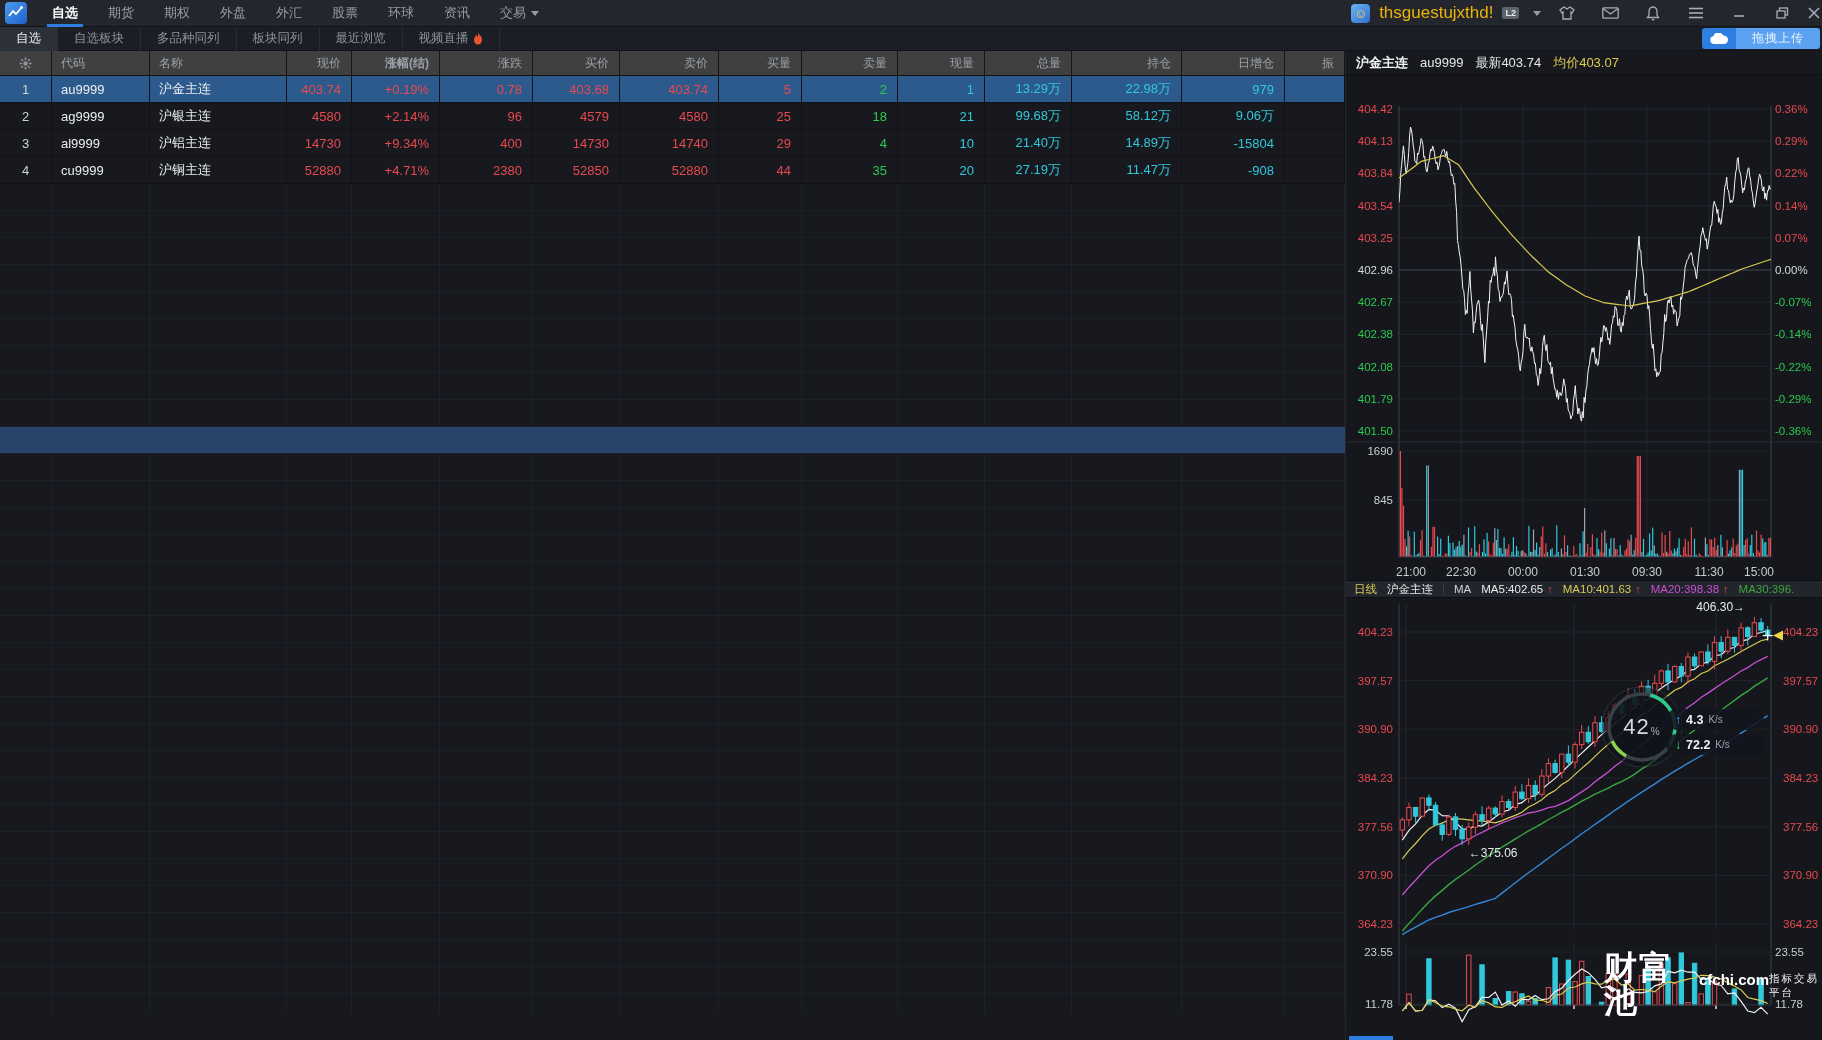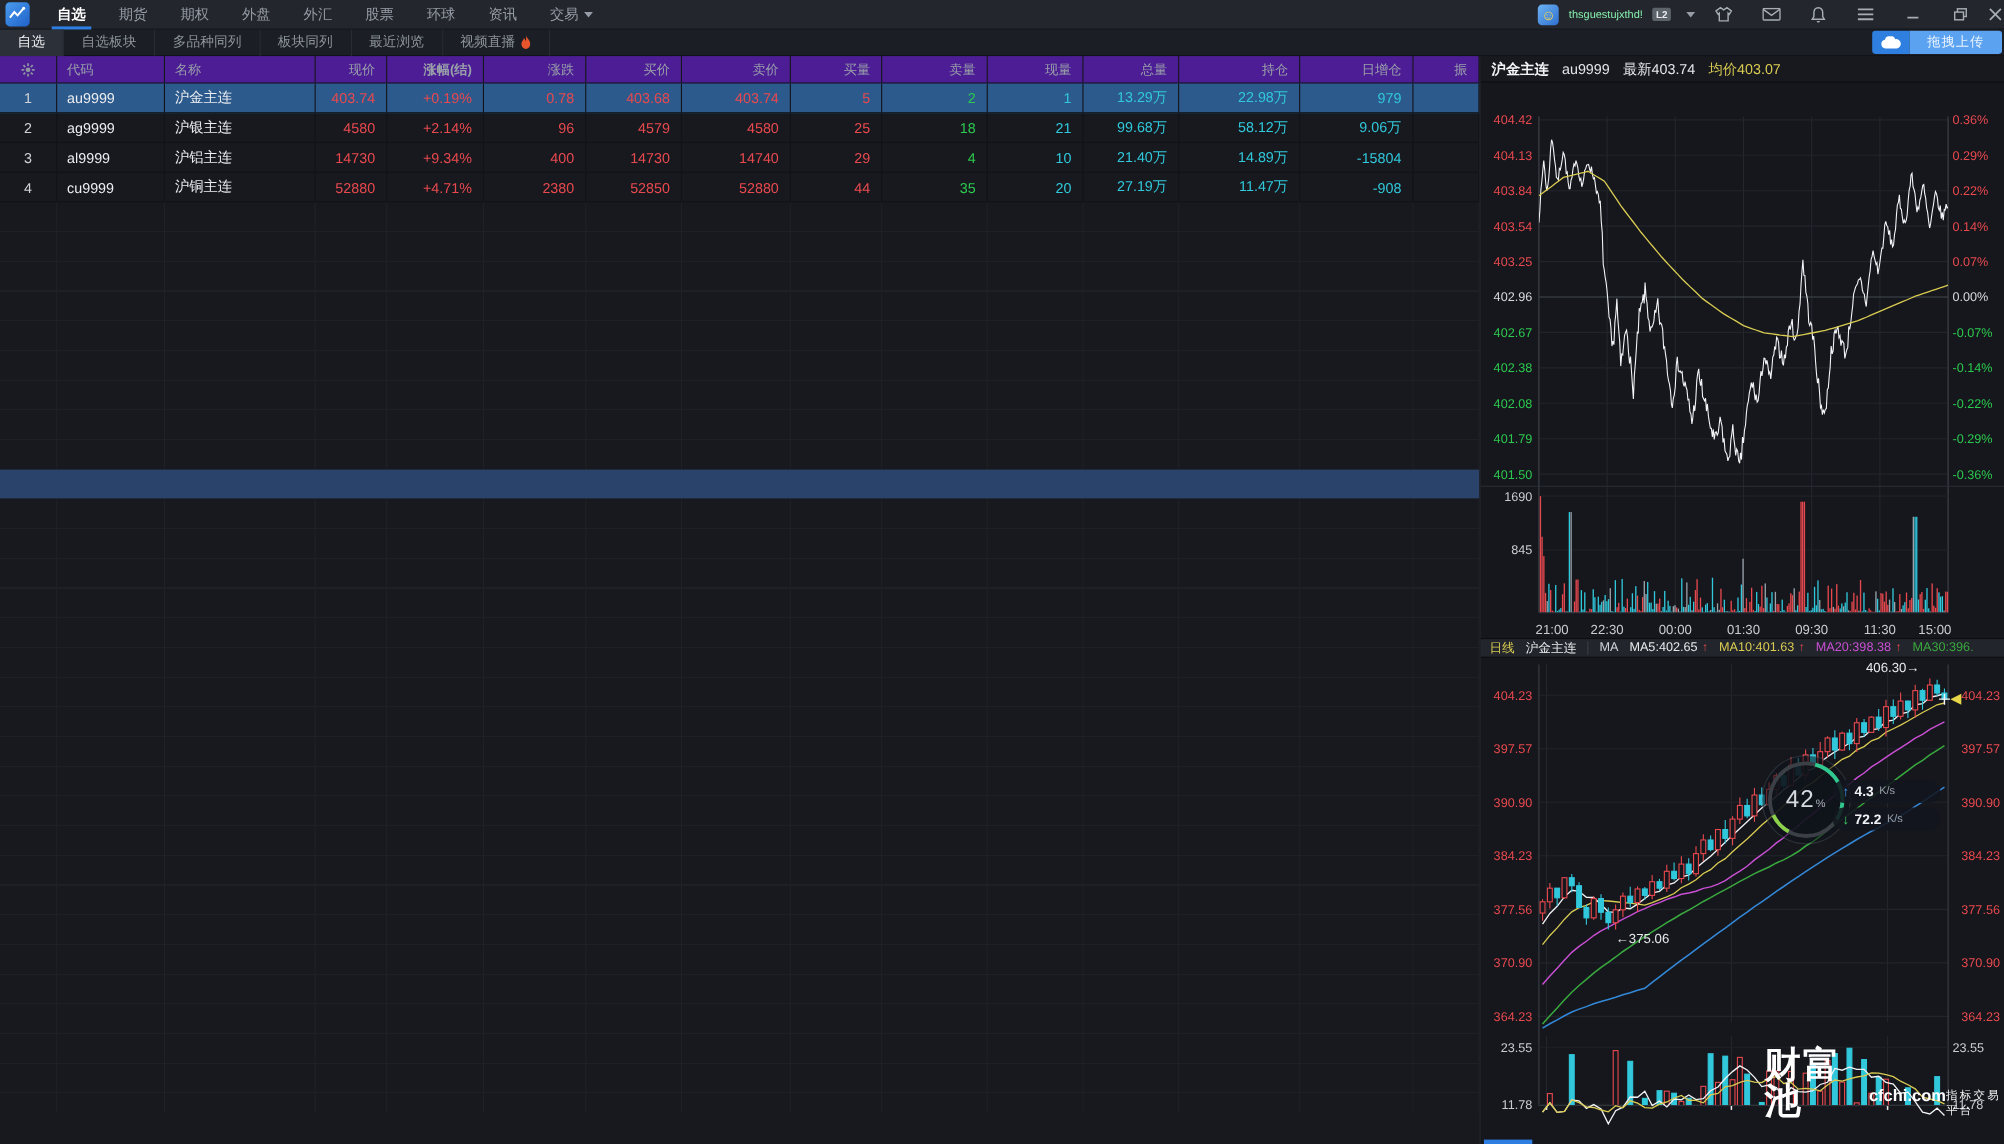--- a/index.html
+++ b/index.html
@@ -13,21 +13,21 @@
   .logo{width:22px;height:22px;margin:0 10px 0 5px;border-radius:4px;background:linear-gradient(135deg,#4a9bef,#1f62c9);
     display:flex;align-items:center;justify-content:center;flex:0 0 auto;}
   .menus{display:flex;align-items:stretch;height:27px;}
   .mi{color:#969da6;font-size:13px;padding:0 15px;display:flex;align-items:center;position:relative;cursor:default;}
   .mi.active{color:#fff;font-weight:bold;}
   .mi.active::after{content:"";position:absolute;left:10px;right:10px;bottom:0;height:3px;background:#2e7de0;}
   .dcaret{width:0;height:0;border-left:4px solid transparent;border-right:4px solid transparent;border-top:5px solid #969da6;margin-left:5px;}
   .topbar-right{margin-left:auto;display:flex;align-items:center;gap:9px;height:27px;padding-right:0;}
   .avatar{width:19px;height:19px;border-radius:4px;background:linear-gradient(135deg,#6db3f2,#2f6fd0);
     color:#ffd84a;font-size:13px;display:flex;align-items:center;justify-content:center;}
-  .username{color:#86efac;font-size:10px;}
+  .username{color:#eab308;font-size:17px;}
   .lvbadge{background:#5c636b;color:#e8eaee;font-size:9px;font-weight:bold;border-radius:2px;padding:1px 3px;}
   .tb-icon{width:34px;height:27px;display:flex;align-items:center;justify-content:center;color:#a7adb5;}
   .tb-icon svg{display:block;}
   .tb-icon.cut{width:14px;overflow:hidden;justify-content:flex-start;}
 
   
   .tabrow{position:absolute;left:0;top:27px;width:1822px;height:24px;background:#1b1e24;display:flex;align-items:center;border-bottom:1px solid #111318;}
   .tab{color:#8d949d;font-size:12.5px;padding:0 16px;height:24px;display:flex;align-items:center;border-right:1px solid #272b32;cursor:default;}
   .tab.active{background:#2b3039;color:#f0f2f4;}
   .flame{margin-left:4px;}
@@ -35,21 +35,21 @@
   .cloudbox{width:34px;height:21px;background:#2f7fe0;border-radius:3px 0 0 3px;display:flex;align-items:center;justify-content:center;}
   .uploadbtn{width:84px;height:21px;background:#5ba3f0;border-radius:0 3px 3px 0;color:#eaf3ff;font-size:12px;
     display:flex;align-items:center;justify-content:center;letter-spacing:1px;}
 
   
   .left{position:absolute;left:0;top:51px;width:1345px;bottom:0;background:#17191e;}
   .subtabs{height:29px;display:flex;align-items:center;gap:8px;padding-left:8px;background:#15171c;}
   .stab{height:20px;padding:0 10px;font-size:12px;display:flex;align-items:center;border:1px solid #464b53;color:#9aa1aa;border-radius:2px;background:#1b1e24;}
   .stab.active{border-color:#2f6fb8;color:#5fa8ea;background:#1c2736;}
 
-  .thead{position:relative;height:25px;background:#4c1d95;display:flex;border-bottom:1px solid #0e1014;}
+  .thead{position:relative;height:25px;background:#404040;display:flex;border-bottom:1px solid #0e1014;}
   .th{font-size:12px;color:#9aa1aa;display:flex;align-items:center;justify-content:flex-end;padding-right:10px;border-right:1px solid #14161b;overflow:hidden;white-space:nowrap;}
   .th.l{justify-content:flex-start;padding-left:9px;}
   .th.c{justify-content:center;padding:0;}
   .tbody{position:relative;}
   .trow{display:flex;height:27px;border-bottom:1px solid #101216;}
   .trow.sel{background:#2d5a8c;}
   .td{font-size:13px;display:flex;align-items:center;justify-content:flex-end;padding-right:10px;border-right:1px solid #111318;overflow:hidden;white-space:nowrap;}
   .td.l{justify-content:flex-start;padding-left:9px;}
   .td.c{justify-content:center;padding:0;}
   .c-num{color:#cfd3d8;}
@@ -89,21 +89,21 @@
   .net-ring .pct{position:absolute;inset:0;display:flex;align-items:center;justify-content:center;color:#d4dae0;font-size:22px;font-weight:300;letter-spacing:1px;}
   .net-ring .pct small{font-size:10px;margin-top:8px;margin-left:1px;color:#aab1b9;}
   .speeds{position:absolute;left:320px;top:634px;display:flex;flex-direction:column;gap:4px;}
   .spill{height:21px;min-width:98px;background:rgba(18,22,30,0.88);border-radius:11px;display:flex;align-items:center;gap:5px;padding:0 10px 0 9px;}
   .spill .arr-up{color:#4aa3ff;font-size:12px;}
   .spill .arr-dn{color:#3ddc6a;font-size:12px;}
   .spill b{color:#f0f2f5;font-size:12.5px;font-weight:bold;}
   .spill i{color:#9aa1aa;font-size:10px;font-style:normal;}
 
   
-  .wmark{position:absolute;left:258px;top:876px;display:flex;align-items:flex-end;gap:6px;color:#fff;}
+  .wmark{position:absolute;left:258px;top:876px;display:flex;align-items:center;gap:6px;color:#fff;}
   .wm-brand{font-size:33px;font-weight:900;letter-spacing:2px;line-height:1;}
   .wm-col{display:flex;flex-direction:row;margin-top:3px;}
   .wm-site{font-size:15px;font-weight:bold;line-height:1.1;}
   .wm-tag{font-size:10.5px;letter-spacing:2px;opacity:.95;}
 
   .hthumb{position:absolute;left:3px;bottom:0;width:44px;height:4px;background:#2e7de0;}
 </style>
 </head>
 <body>
 

